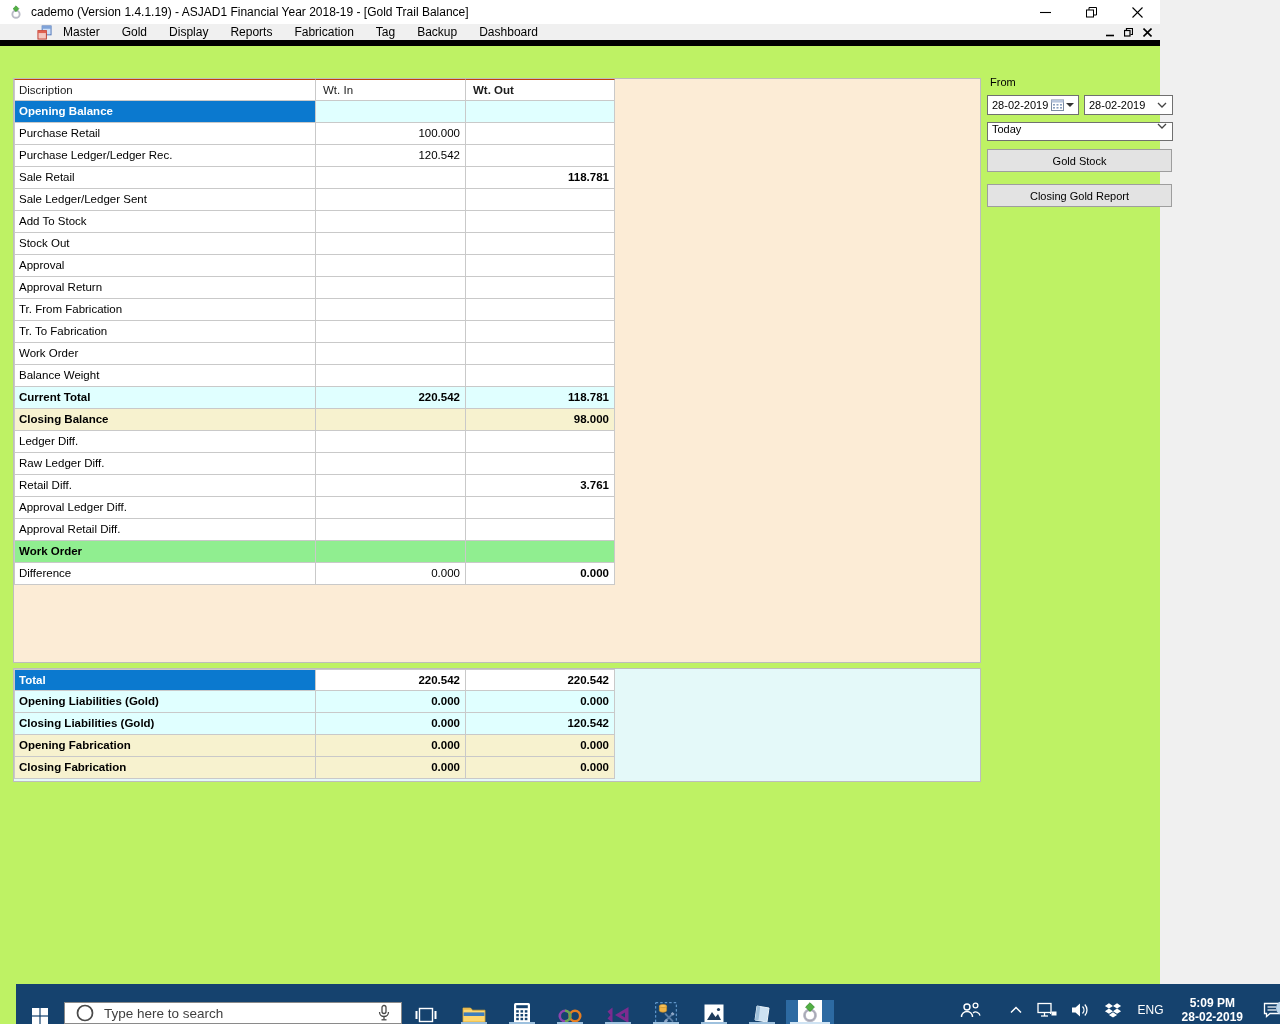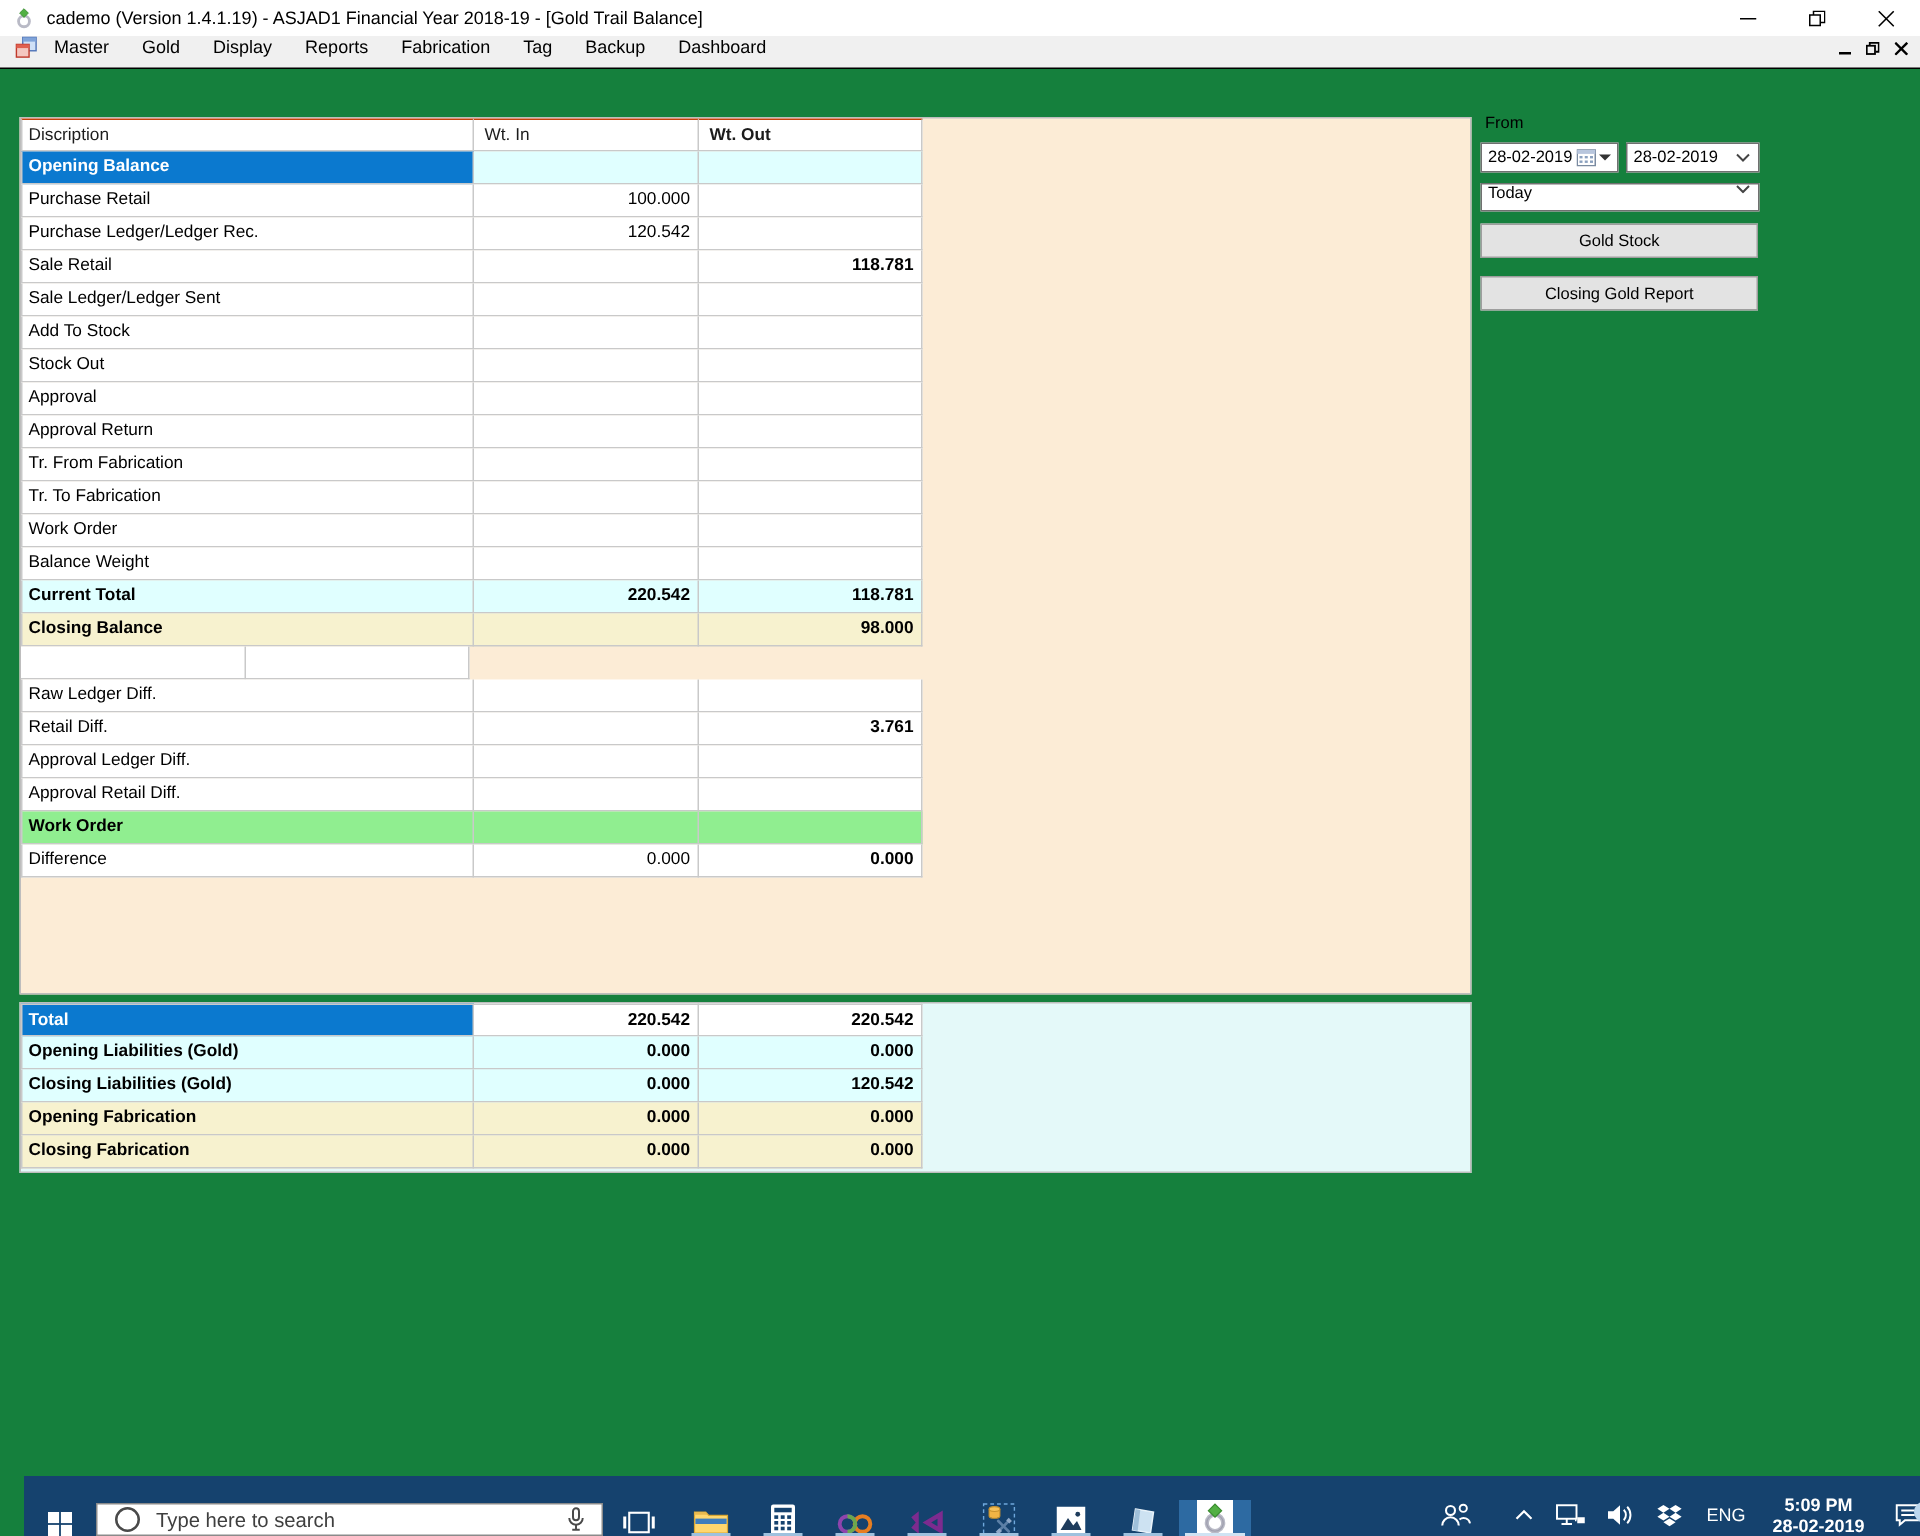--- a/index.html
+++ b/index.html
@@ -1,30 +1,30 @@
 <!DOCTYPE html>
 <html><head>
 <meta charset="utf-8">
 <style>
   * { margin:0; padding:0; box-sizing:border-box; }
   html,body { width:1280px; height:1024px; overflow:hidden; background:#f0f0f0;
               font-family:"Liberation Sans", sans-serif; }
-  #screen { position:relative; width:1280px; height:1024px; background:#15803d; }
+  #screen { position:relative; width:1160px; height:1024px; background:#bef264; }
 
   
   .titlebar { position:absolute; top:0; left:0; right:0; height:24px; background:#fff;
               display:flex; align-items:center; }
   .app-icon { margin-left:8px; display:flex; }
   .title-text { margin-left:7px; font-size:12px; color:#000; white-space:nowrap; }
   .win-controls { margin-left:auto; display:flex; height:100%; }
   .win-btn { width:46px; height:100%; display:flex; align-items:center; justify-content:center; }
 
   
   .menubar { position:absolute; top:24px; left:0; right:0; height:22px; background:#f0f0f0;
-             border-bottom:1px solid #000000; display:flex; align-items:flex-start; }
+             border-bottom:6px solid #000000; display:flex; align-items:center;padding-left:27px; }
   .mdi-icon { margin-left:10px; display:flex; }
   .menu-item { padding:0 11px; font-size:12px; color:#000; cursor:default; }
   .mdi-controls { margin-left:auto; margin-right:8px; display:flex; gap:10px; align-items:center; }
 
   
   .report-panel { position:absolute; left:13px; top:78px; width:968px; height:585px;
                   background:#fcecd6; border:1px solid #bdbdbd; }
   .summary-panel { position:absolute; left:13px; top:668px; width:968px; height:114px;
                    background:#e4f9f9; border:1px solid #bdbdbd; }
 
@@ -237,20 +237,21 @@
             <div class="cell label">Current Total</div>
             <div class="cell num">220.542</div>
             <div class="cell num last">118.781</div>
           </div>
           <div class="grid-row r-yellow">
             <div class="cell label">Closing Balance</div>
             <div class="cell num"></div>
             <div class="cell num last">98.000</div>
           </div>
           <div class="grid-row ">
+            <div class="cell label">Ledger Diff.</div>
             <div class="cell num"></div>
             <div class="cell num last"></div>
           </div>
           <div class="grid-row ">
             <div class="cell label">Raw Ledger Diff.</div>
             <div class="cell num"></div>
             <div class="cell num last"></div>
           </div>
           <div class="grid-row ">
             <div class="cell label">Retail Diff.</div>

